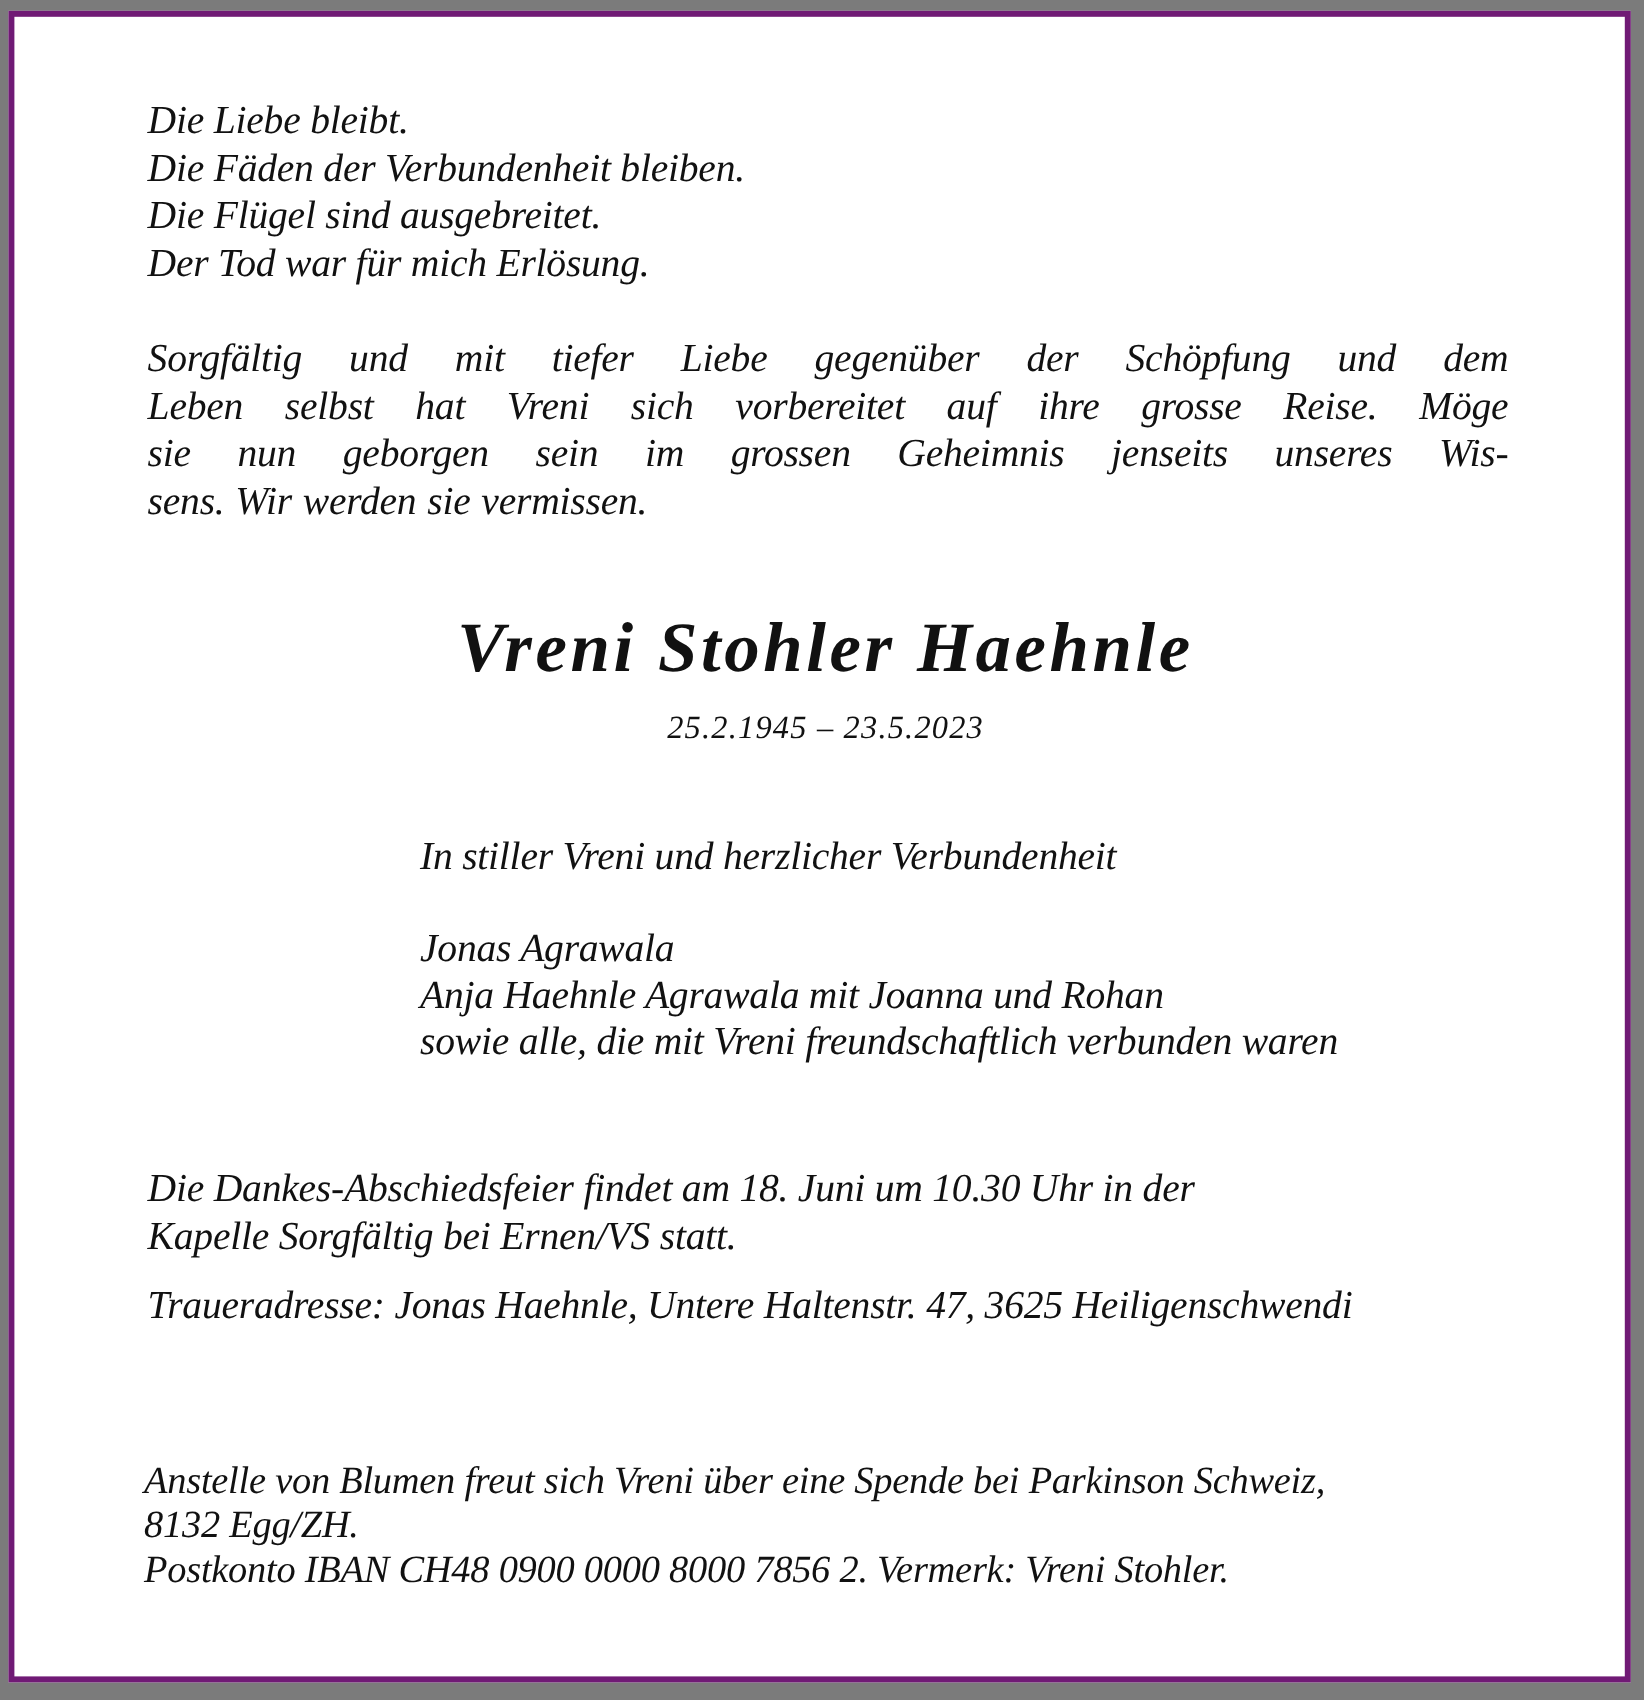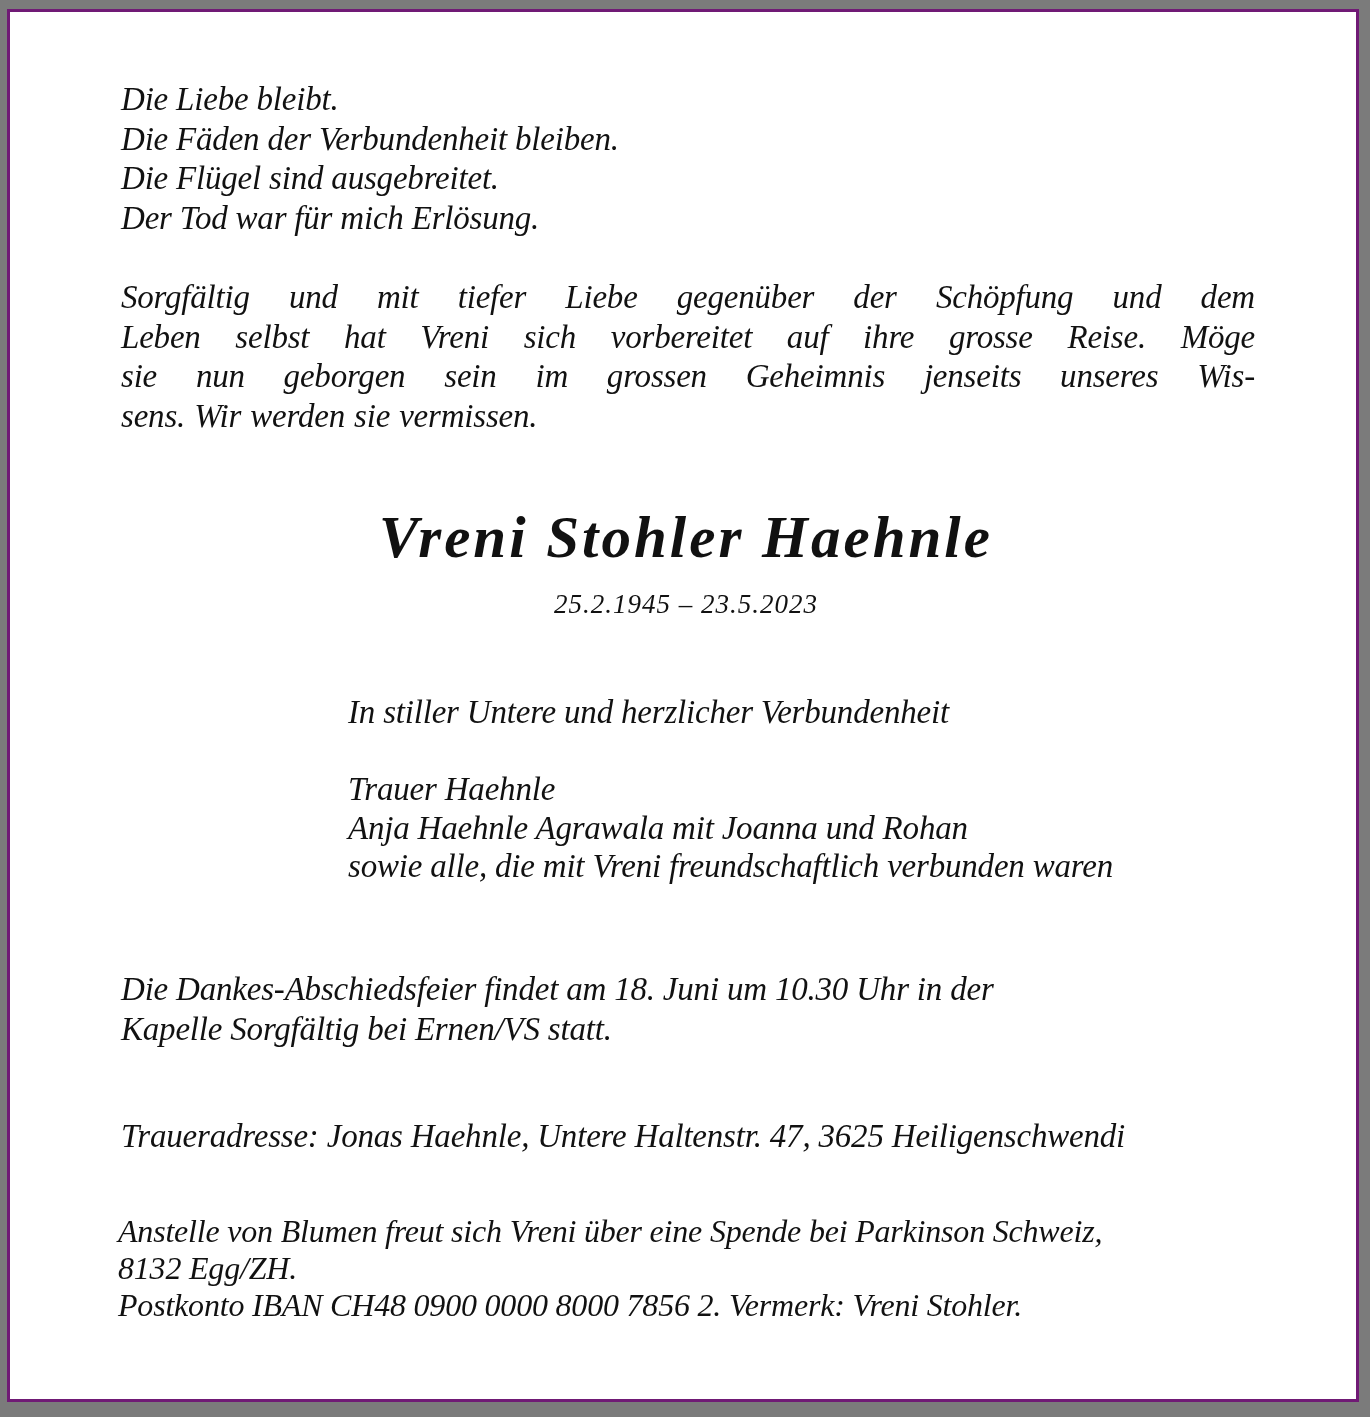--- a/index.html
+++ b/index.html
@@ -15,21 +15,21 @@
     font-family: "Liberation Serif", serif;
     color: #111111;
   }
   .page {
     position: absolute;
     left: 7px;
     top: 9px;
     width: 1352px;
     height: 1393px;
     background: #ffffff;
-    border: 3px solid #701a75;
+    border: 5px solid #701a75;
     box-sizing: border-box;
   }
   .block {
     position: absolute;
     left: 111px;
     font-size: 33px;
     line-height: 39px;
     letter-spacing: -0.2px;
     white-space: nowrap;
     font-style: italic;
@@ -81,21 +81,21 @@
     top: 758px;
     left: 338px;
     font-style: italic;
     line-height: 38.5px;
   }
   .ceremony {
     top: 958px;
     line-height: 39.5px;
   }
   .address {
-    top: 1105px;
+    top: 1055px;
     text-align: center;
   }
   .donation {
     top: 1201px;
     left: 108px;
     font-size: 32px;
     line-height: 37px;
   }
 </style>
 </head>
@@ -114,24 +114,24 @@
     <div class="jline">Sorgfältig und mit tiefer Liebe gegenüber der Schöpfung und dem</div>
     <div class="jline">Leben selbst hat Vreni sich vorbereitet auf ihre grosse Reise. Möge</div>
     <div class="jline">sie nun geborgen sein im grossen Geheimnis jenseits unseres Wis-</div>
     <div class="jline">sens. Wir werden sie vermissen.</div>
   </div>
 
   <h1 class="block title">Vreni Stohler Haehnle</h1>
 
   <div class="block dates">25.2.1945 – 23.5.2023</div>
 
-  <div class="block condolence">In stiller Untere und herzlicher Verbundenheit</div>
+  <div class="block condolence">In stiller Vreni und herzlicher Verbundenheit</div>
 
   <div class="block mourners">
-    <div>Trauer Haehnle</div>
+    <div>Jonas Agrawala</div>
     <div>Anja Haehnle Agrawala mit Joanna und Rohan</div>
     <div>sowie alle, die mit Vreni freundschaftlich verbunden waren</div>
   </div>
 
   <div class="block ceremony">
     <div>Die Dankes-Abschiedsfeier findet am 18. Juni um 10.30 Uhr in der</div>
     <div>Kapelle Sorgfältig bei Ernen/VS statt.</div>
   </div>
 
   <div class="block address">Traueradresse: Jonas Haehnle, Untere Haltenstr. 47, 3625 Heiligenschwendi</div>

